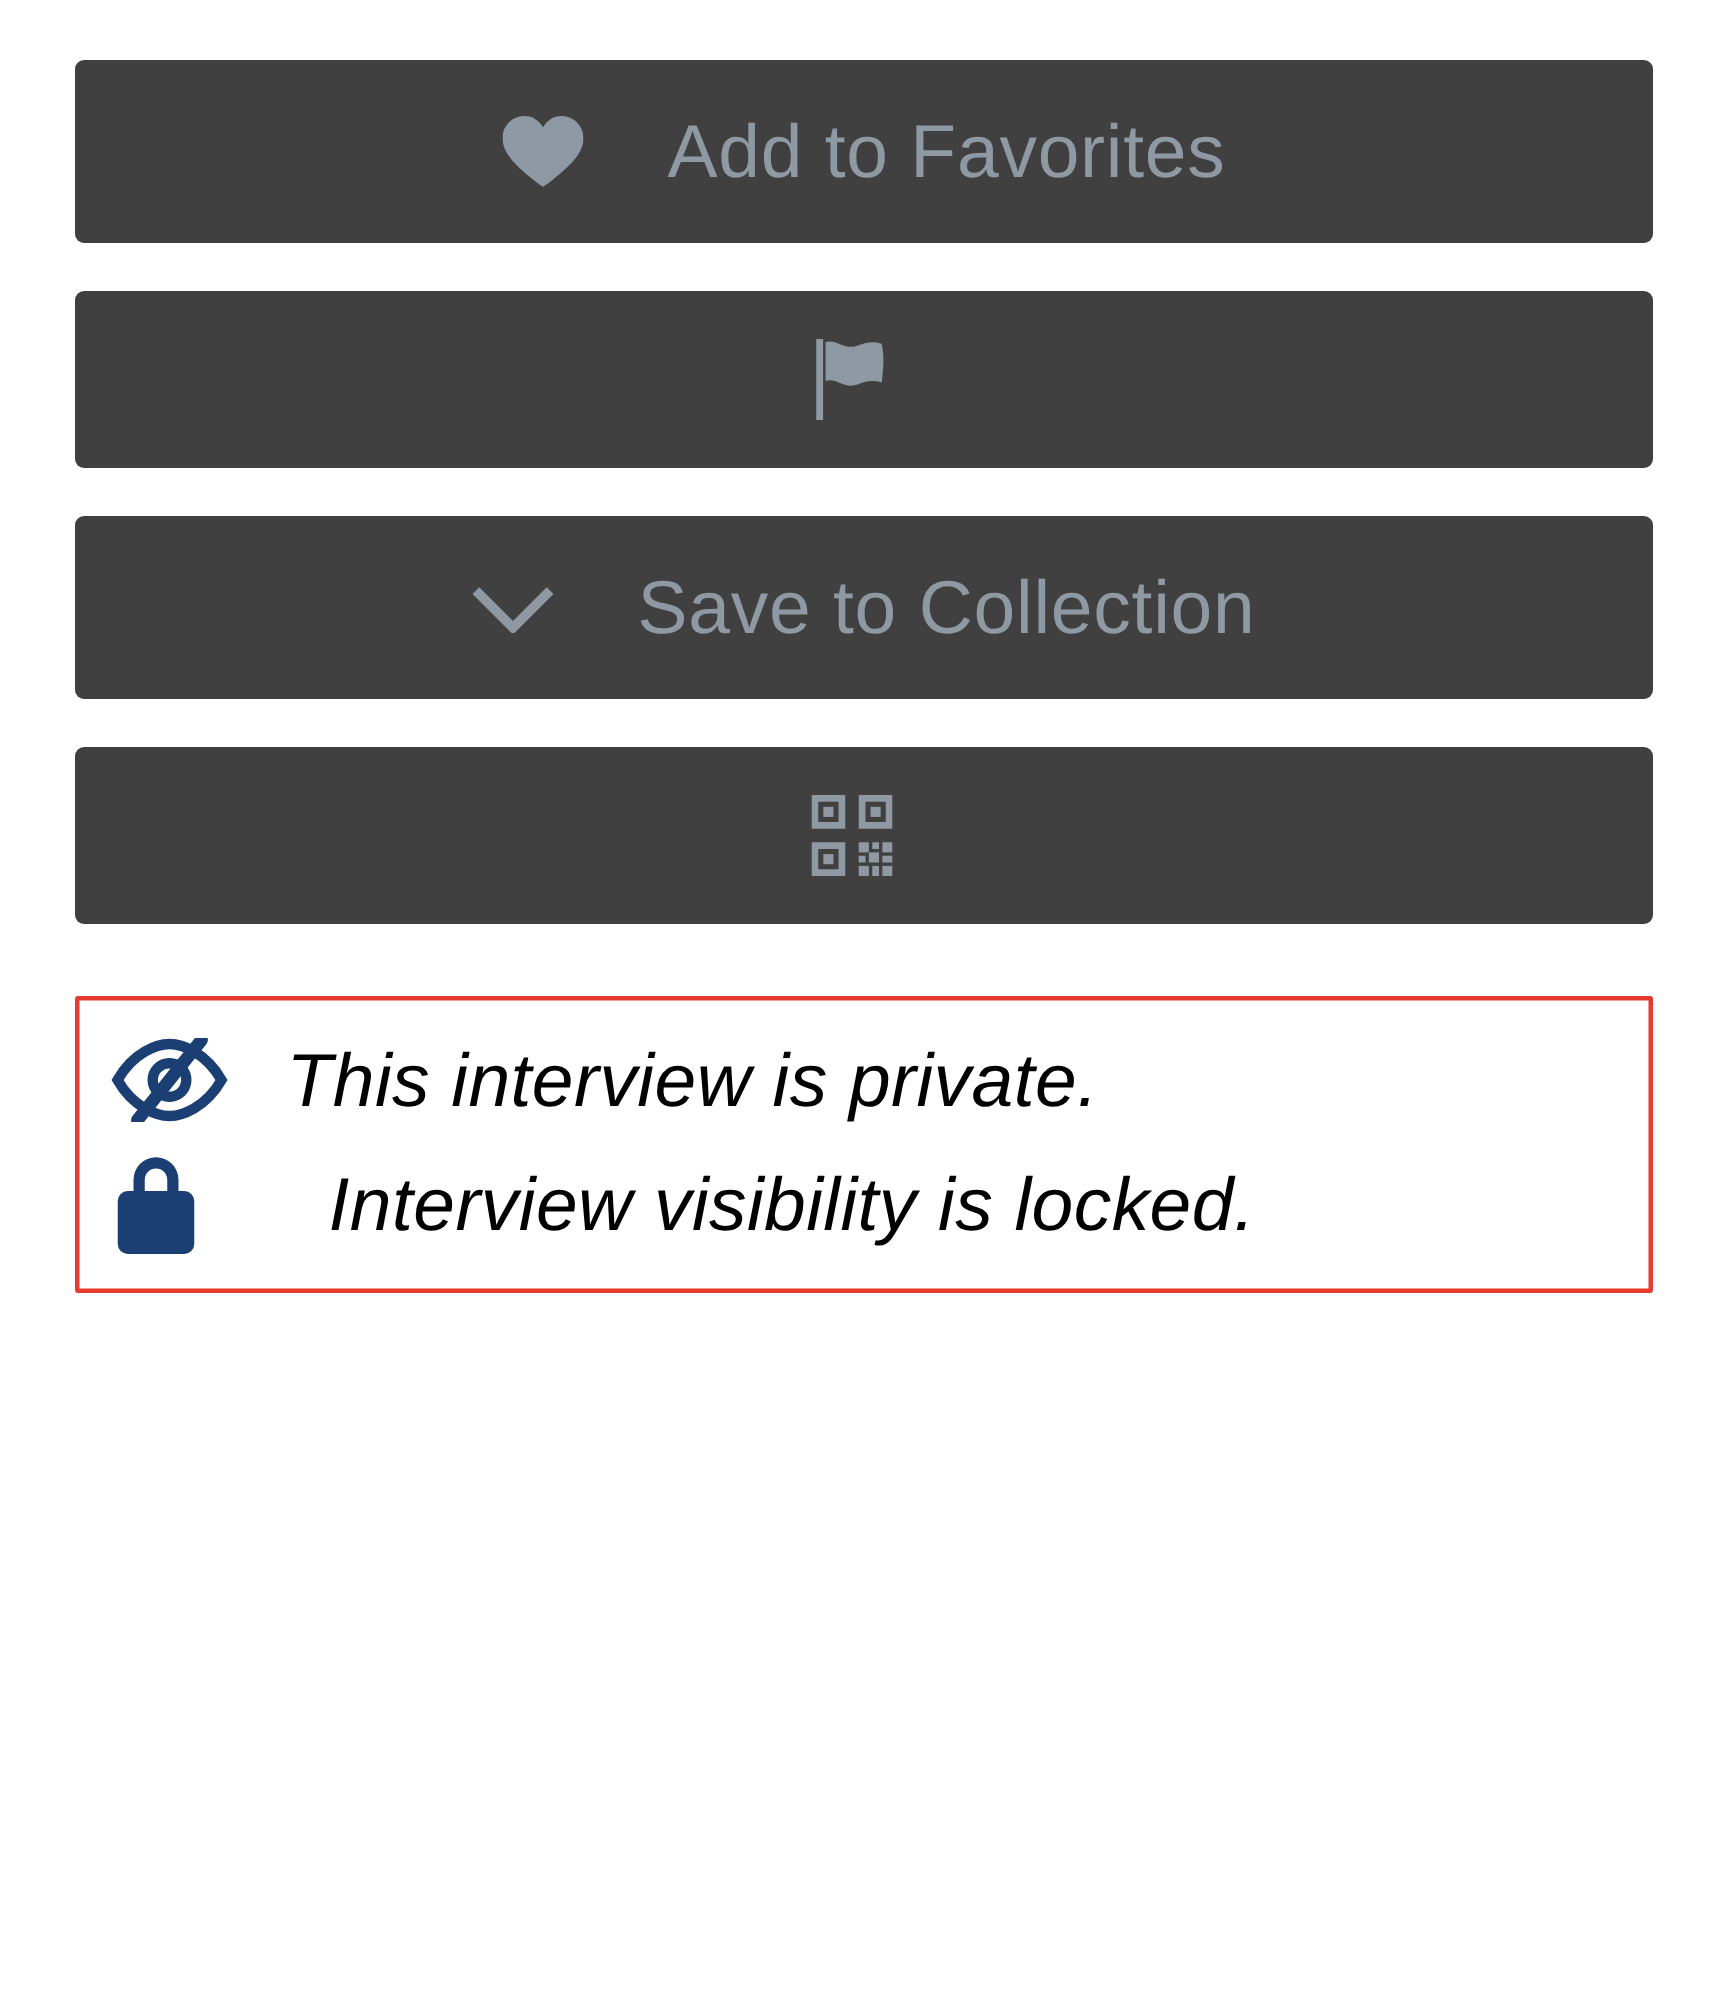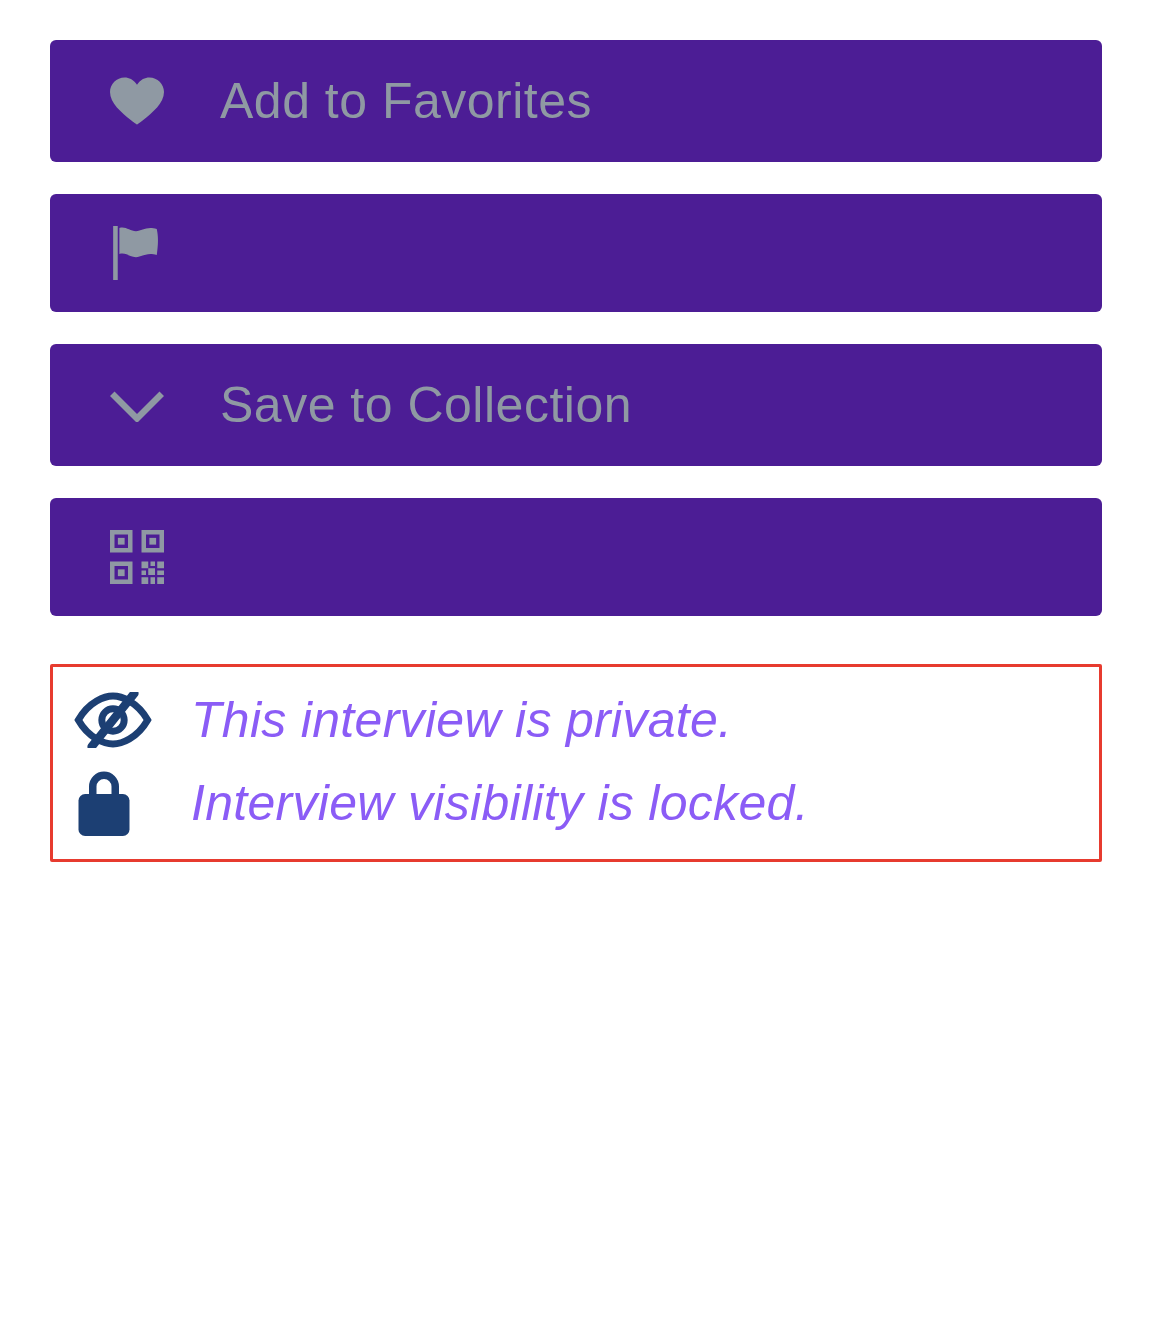--- a/index.html
+++ b/index.html
@@ -11,27 +11,28 @@
       font-family: -apple-system, BlinkMacSystemFont, "Segoe UI", Helvetica, Arial, sans-serif;
       background: #ffffff;
       width: 1152px;
       height: 1338px;
       padding: 40px 50px;
     }
     .action-button {
       display: flex;
       align-items: center;
       width: 100%;
-      background: #4c1d95;
+      background: #404040;
       border: none;
       border-radius: 6px;
       padding: 32px 60px;
       margin-bottom: 32px;
       cursor: pointer;
       text-align: left;
+      justify-content: center;
     }
     .action-button .icon {
       width: 70px;
       display: flex;
       align-items: center;
       justify-content: flex-start;
       color: #8f99a3;
     }
     .action-button .label {
       font-size: 50px;
@@ -46,32 +47,33 @@
       border-radius: 2px;
       padding: 24px 20px 20px 20px;
     }
     .status-row {
       display: flex;
       align-items: center;
       margin-bottom: 18px;
     }
     .status-row:last-child {
       margin-bottom: 0;
+      gap: 28px;
     }
     .status-row .icon {
       width: 90px;
       display: flex;
       align-items: center;
       justify-content: flex-start;
       color: #1c3f73;
     }
     .status-row .text {
       font-size: 50px;
       font-style: italic;
-      color: #8b5cf6;
+      color: #000000;
       letter-spacing: 0.3px;
       margin-left: 28px;
     }
     svg {
       display: block;
     }
   </style>
 </head>
 <body>
 

